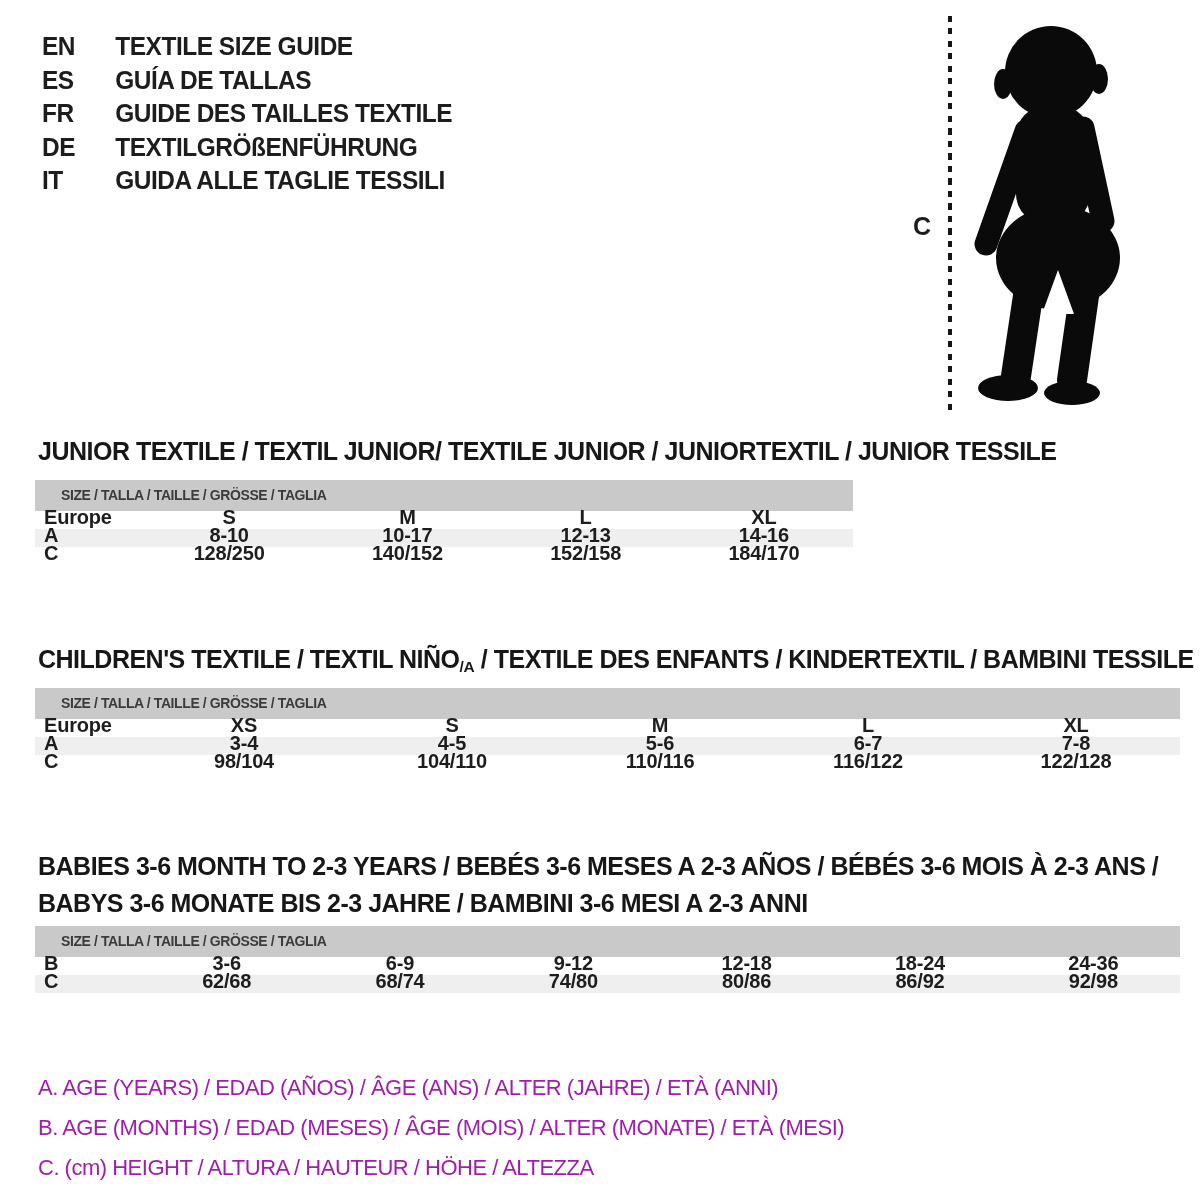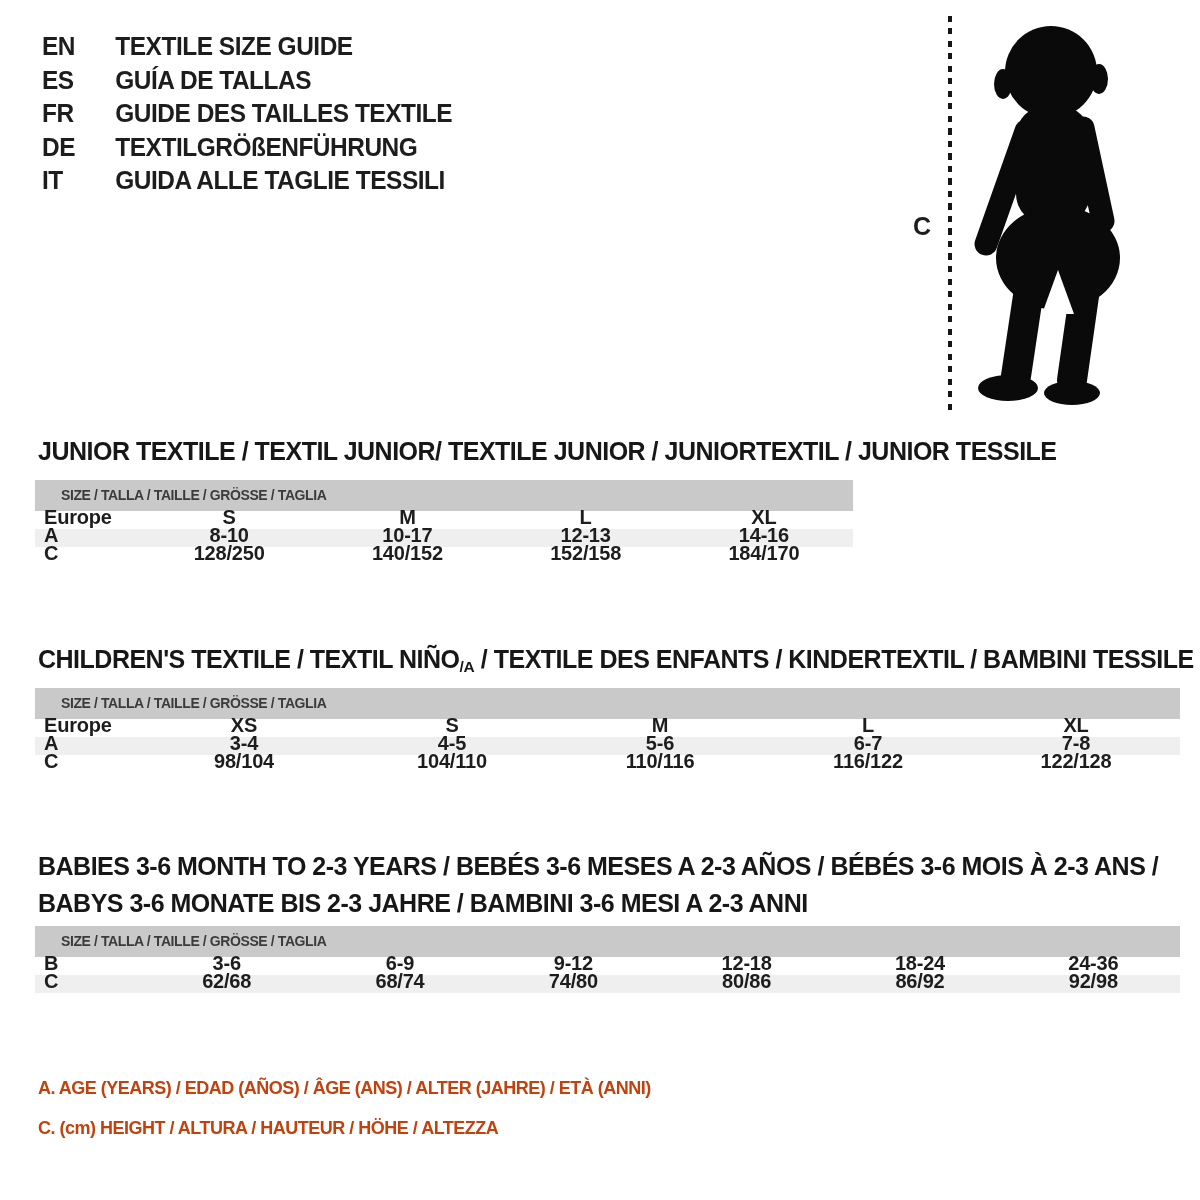--- a/index.html
+++ b/index.html
@@ -48,22 +48,22 @@
     letter-spacing:-0.4px;
   }
   .trow{display:flex;height:18px;align-items:flex-end;font-size:20px;letter-spacing:-0.2px;font-weight:bold;}
   .trow.stripe{background:var(--stripe);}
   .tlabel{width:105px;padding-left:9px;}
   .tcell{flex:1;text-align:center;}
 
   
   .footnotes{position:absolute;left:38px;top:1068px;}
   .footnote{
-    font-weight:700;font-size:18px;line-height:40px;
-    letter-spacing:-0.5px;white-space:nowrap;color:#c2410c;
+    font-weight:400;font-size:22px;line-height:40px;
+    letter-spacing:-0.5px;white-space:nowrap;color:#a21caf;
   }
 </style>
 </head>
 <body>
 
 <div class="lang-block">
   <div class="lang-row">
     <span class="lang-code">EN</span>
     <span class="lang-label">TEXTILE SIZE GUIDE</span>
   </div>
@@ -180,14 +180,15 @@
     <span class="tcell">68/74</span>
     <span class="tcell">74/80</span>
     <span class="tcell">80/86</span>
     <span class="tcell">86/92</span>
     <span class="tcell">92/98</span>
   </div>
 </div>
 
 <div class="footnotes">
   <div class="footnote">A. AGE (YEARS) / EDAD (AÑOS) / ÂGE (ANS) / ALTER (JAHRE) / ETÀ (ANNI)</div>
+  <div class="footnote">B. AGE (MONTHS) / EDAD (MESES) / ÂGE (MOIS) / ALTER (MONATE) / ETÀ (MESI)</div>
   <div class="footnote">C. (cm) HEIGHT / ALTURA / HAUTEUR / HÖHE / ALTEZZA</div>
 </div>
 
 </body></html>

